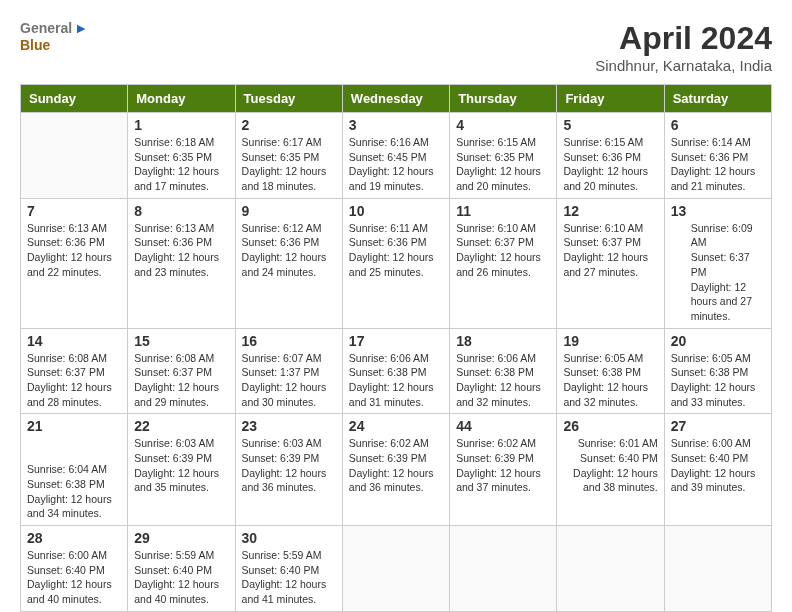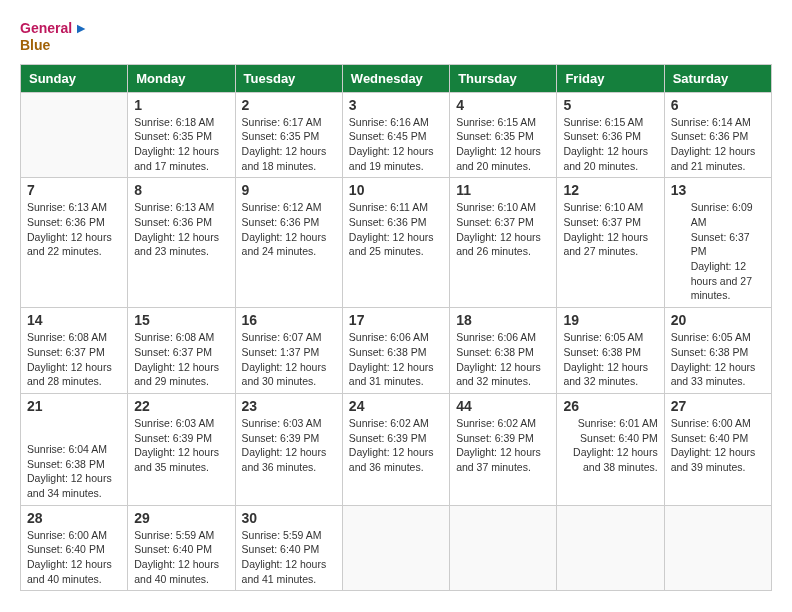--- a/index.html
+++ b/index.html
@@ -31,21 +31,21 @@
     }
     .location {
       font-size: 15px;
       color: #555;
     }
     .calendar {
       width: 100%;
       border-collapse: collapse;
     }
     .calendar th {
-      background: #15803d;
+      background: #4d7c0f;
       color: #fff;
       font-size: 13px;
       font-weight: bold;
       padding: 6px 8px;
       text-align: left;
       border: 1px solid #ccc;
     }
     .calendar td {
       vertical-align: top;
       border: 1px solid #ccc;
@@ -69,22 +69,26 @@
       font-size: 10.5px;
       color: #333;
       line-height: 1.4;
     }
   </style>
 </head>
 <body>
 
 <div class="header">
   <div class="logo">
-      <div style="font-size: 14px; font-weight: bold; line-height: 1.2;"><span style="color:#be185d">General</span><span style="color:#1a6abf; display:inline-block; margin-left:2px;">►</span><br><span style="color:#a16207">Blue</span></div>
+      <div style="font-size: 14px; font-weight: bold; line-height: 1.2;"><span style="color:#737373">General</span><span style="color:#1a6abf; display:inline-block; margin-left:2px;">►</span><br><span style="color:#a16207">Blue</span></div>
     </div>
+  <div class="title-block">
+    <div class="month-title">April 2024</div>
+    <div class="location">Sindhnur, Karnataka, India</div>
+  </div>
 </div>
 
 <table class="calendar" id="cal-table">
   <thead>
     <tr id="cal-header">
         <th>Sunday</th>
         <th>Monday</th>
         <th>Tuesday</th>
         <th>Wednesday</th>
         <th>Thursday</th>

